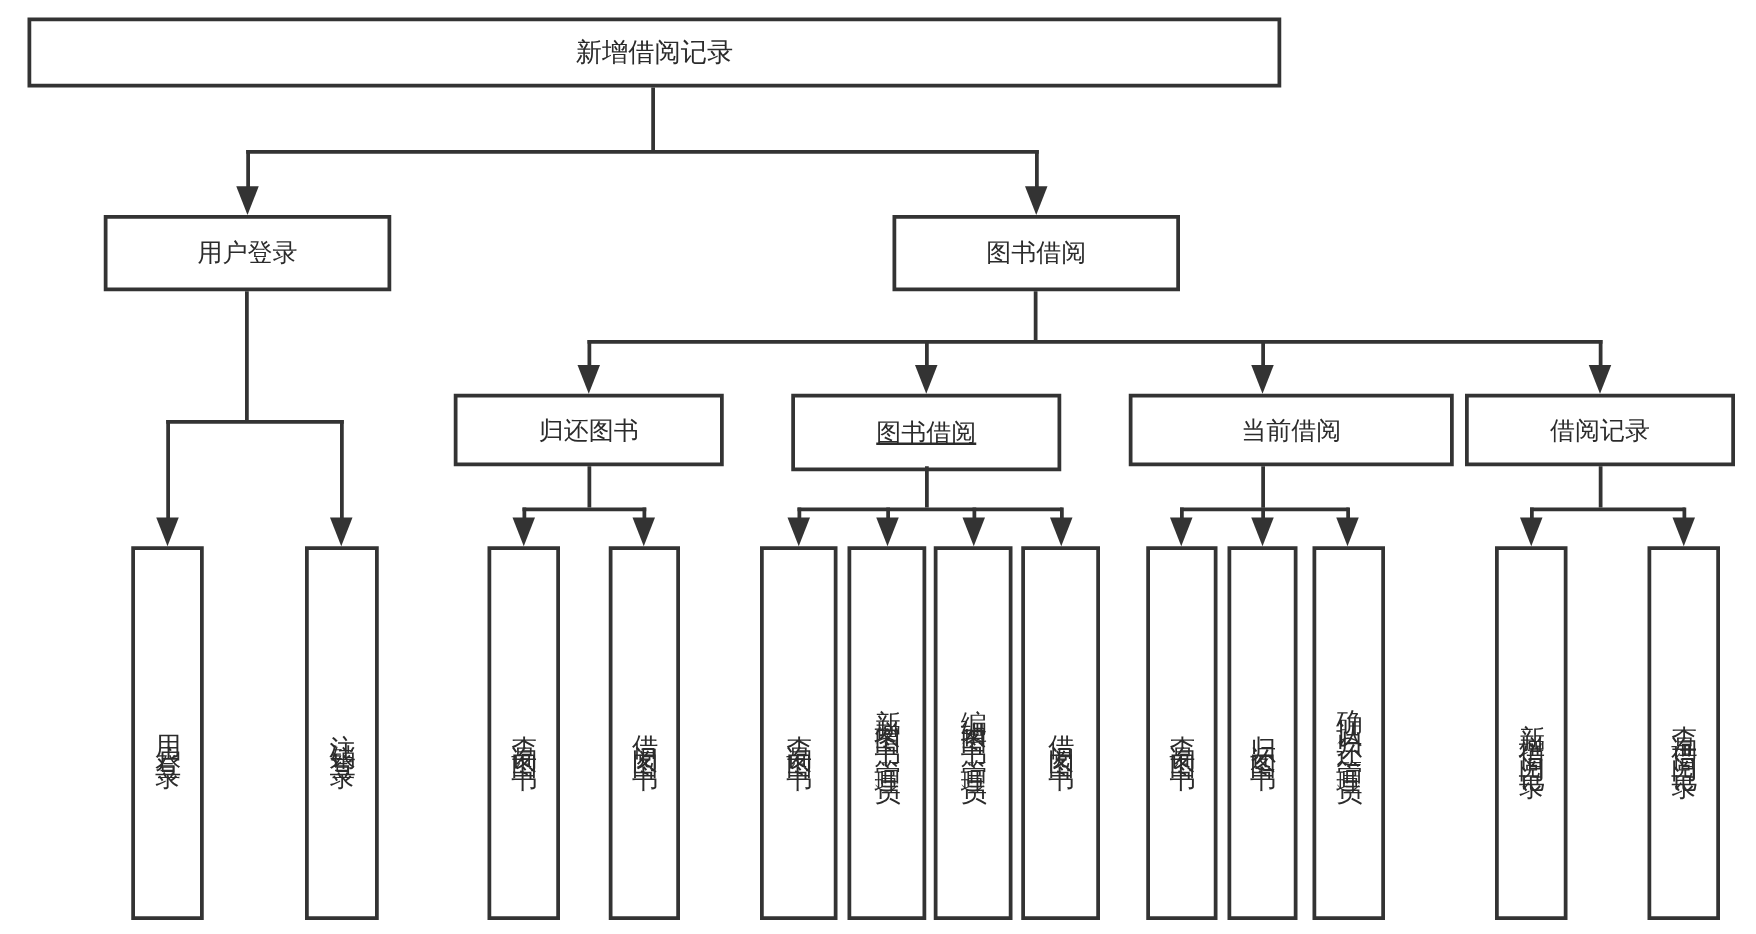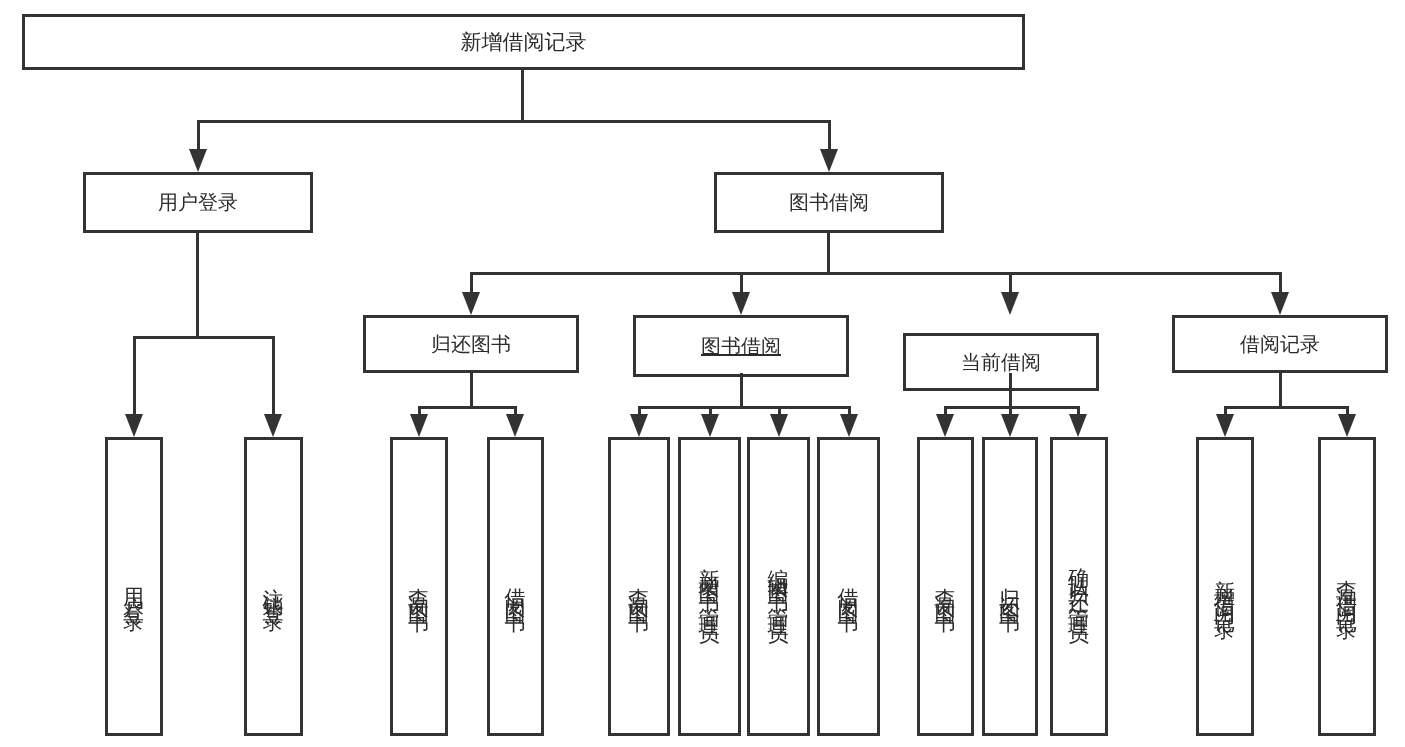--- a/index.html
+++ b/index.html
@@ -62,21 +62,21 @@
   <div class="box l2" style="left:714px;top:172px;width:230px;height:61px;">
     <span>图书借阅</span>
   </div>
 
   <div class="box l3" style="left:363px;top:315px;width:216px;height:58px;">
     <span>归还图书</span>
   </div>
   <div class="box l3" style="left:633px;top:315px;width:216px;height:62px;text-decoration:underline;">
     <span>图书借阅</span>
   </div>
-  <div class="box l3" style="left:903px;top:333px;width:196px;height:58px;">
+  <div class="box l3" style="left:903px;top:315px;width:260px;height:58px;">
     <span>当前借阅</span>
   </div>
   <div class="box l3" style="left:1172px;top:315px;width:216px;height:58px;">
     <span>借阅记录</span>
   </div>
 
   <div class="box leaf" style="left:105px;top:437px;width:58px;height:299px;">
     <span class="vtext">用户登录</span>
   </div>
   <div class="box leaf" style="left:244px;top:437px;width:59px;height:299px;">

